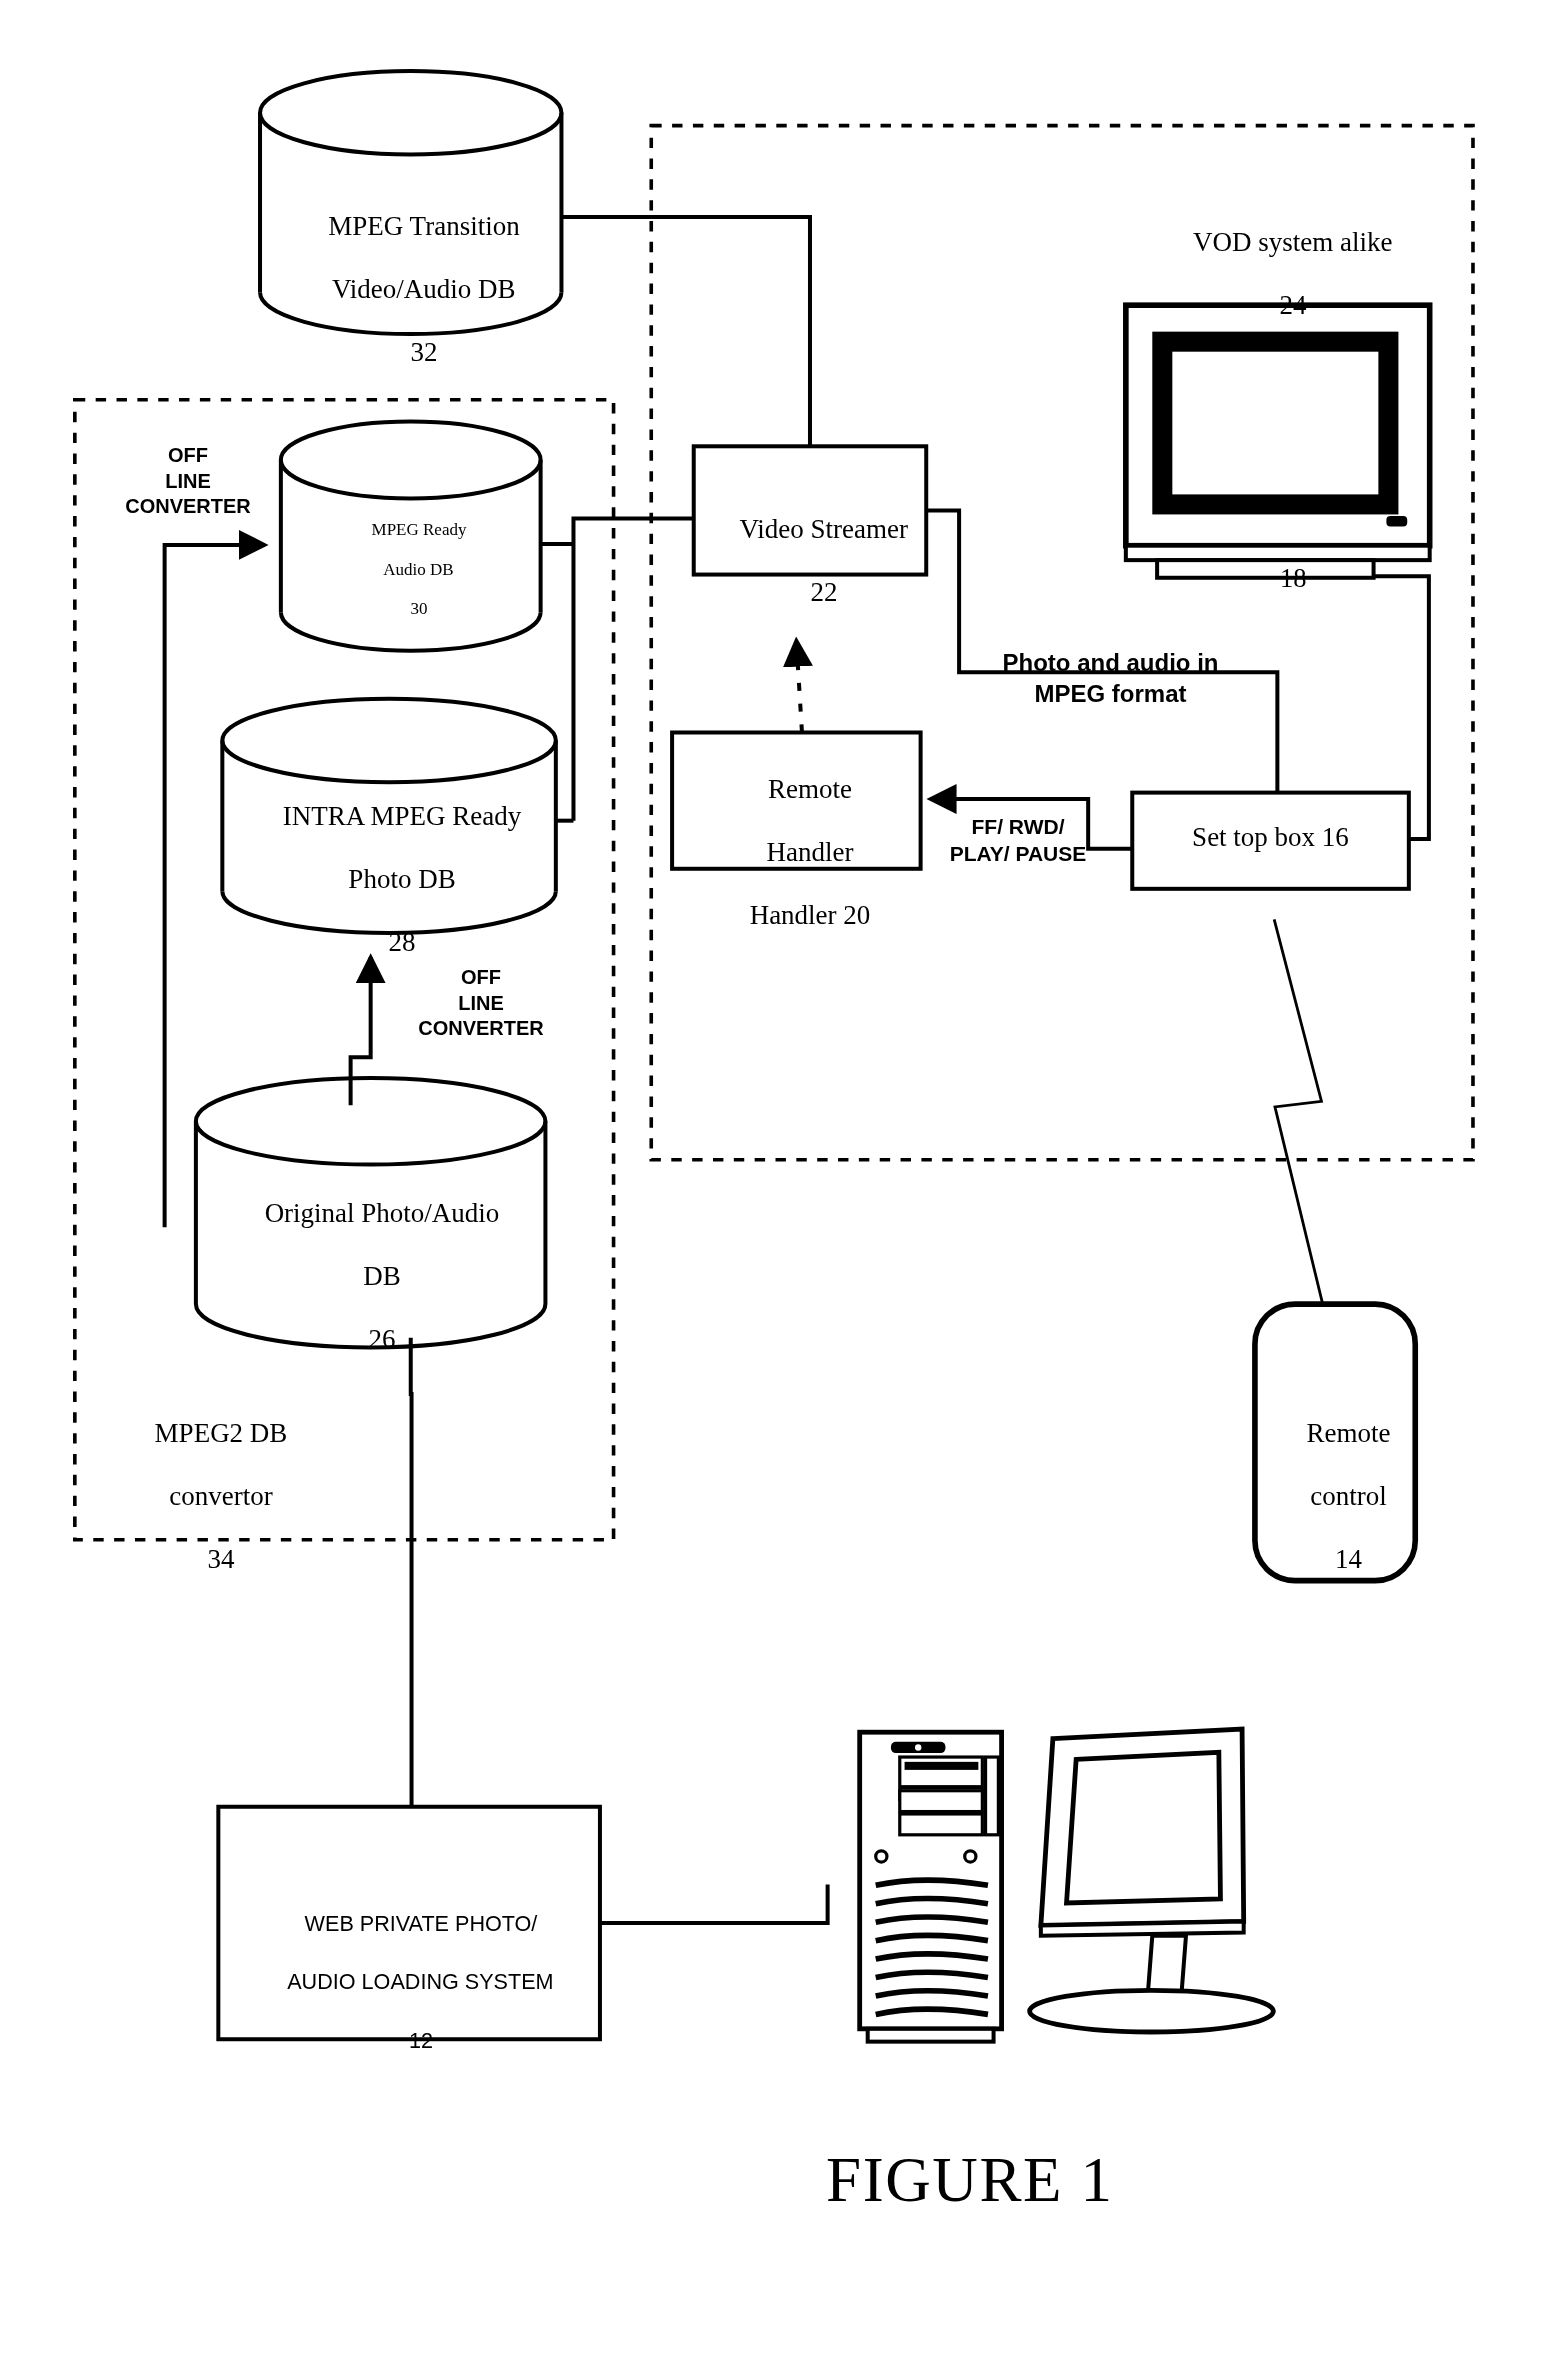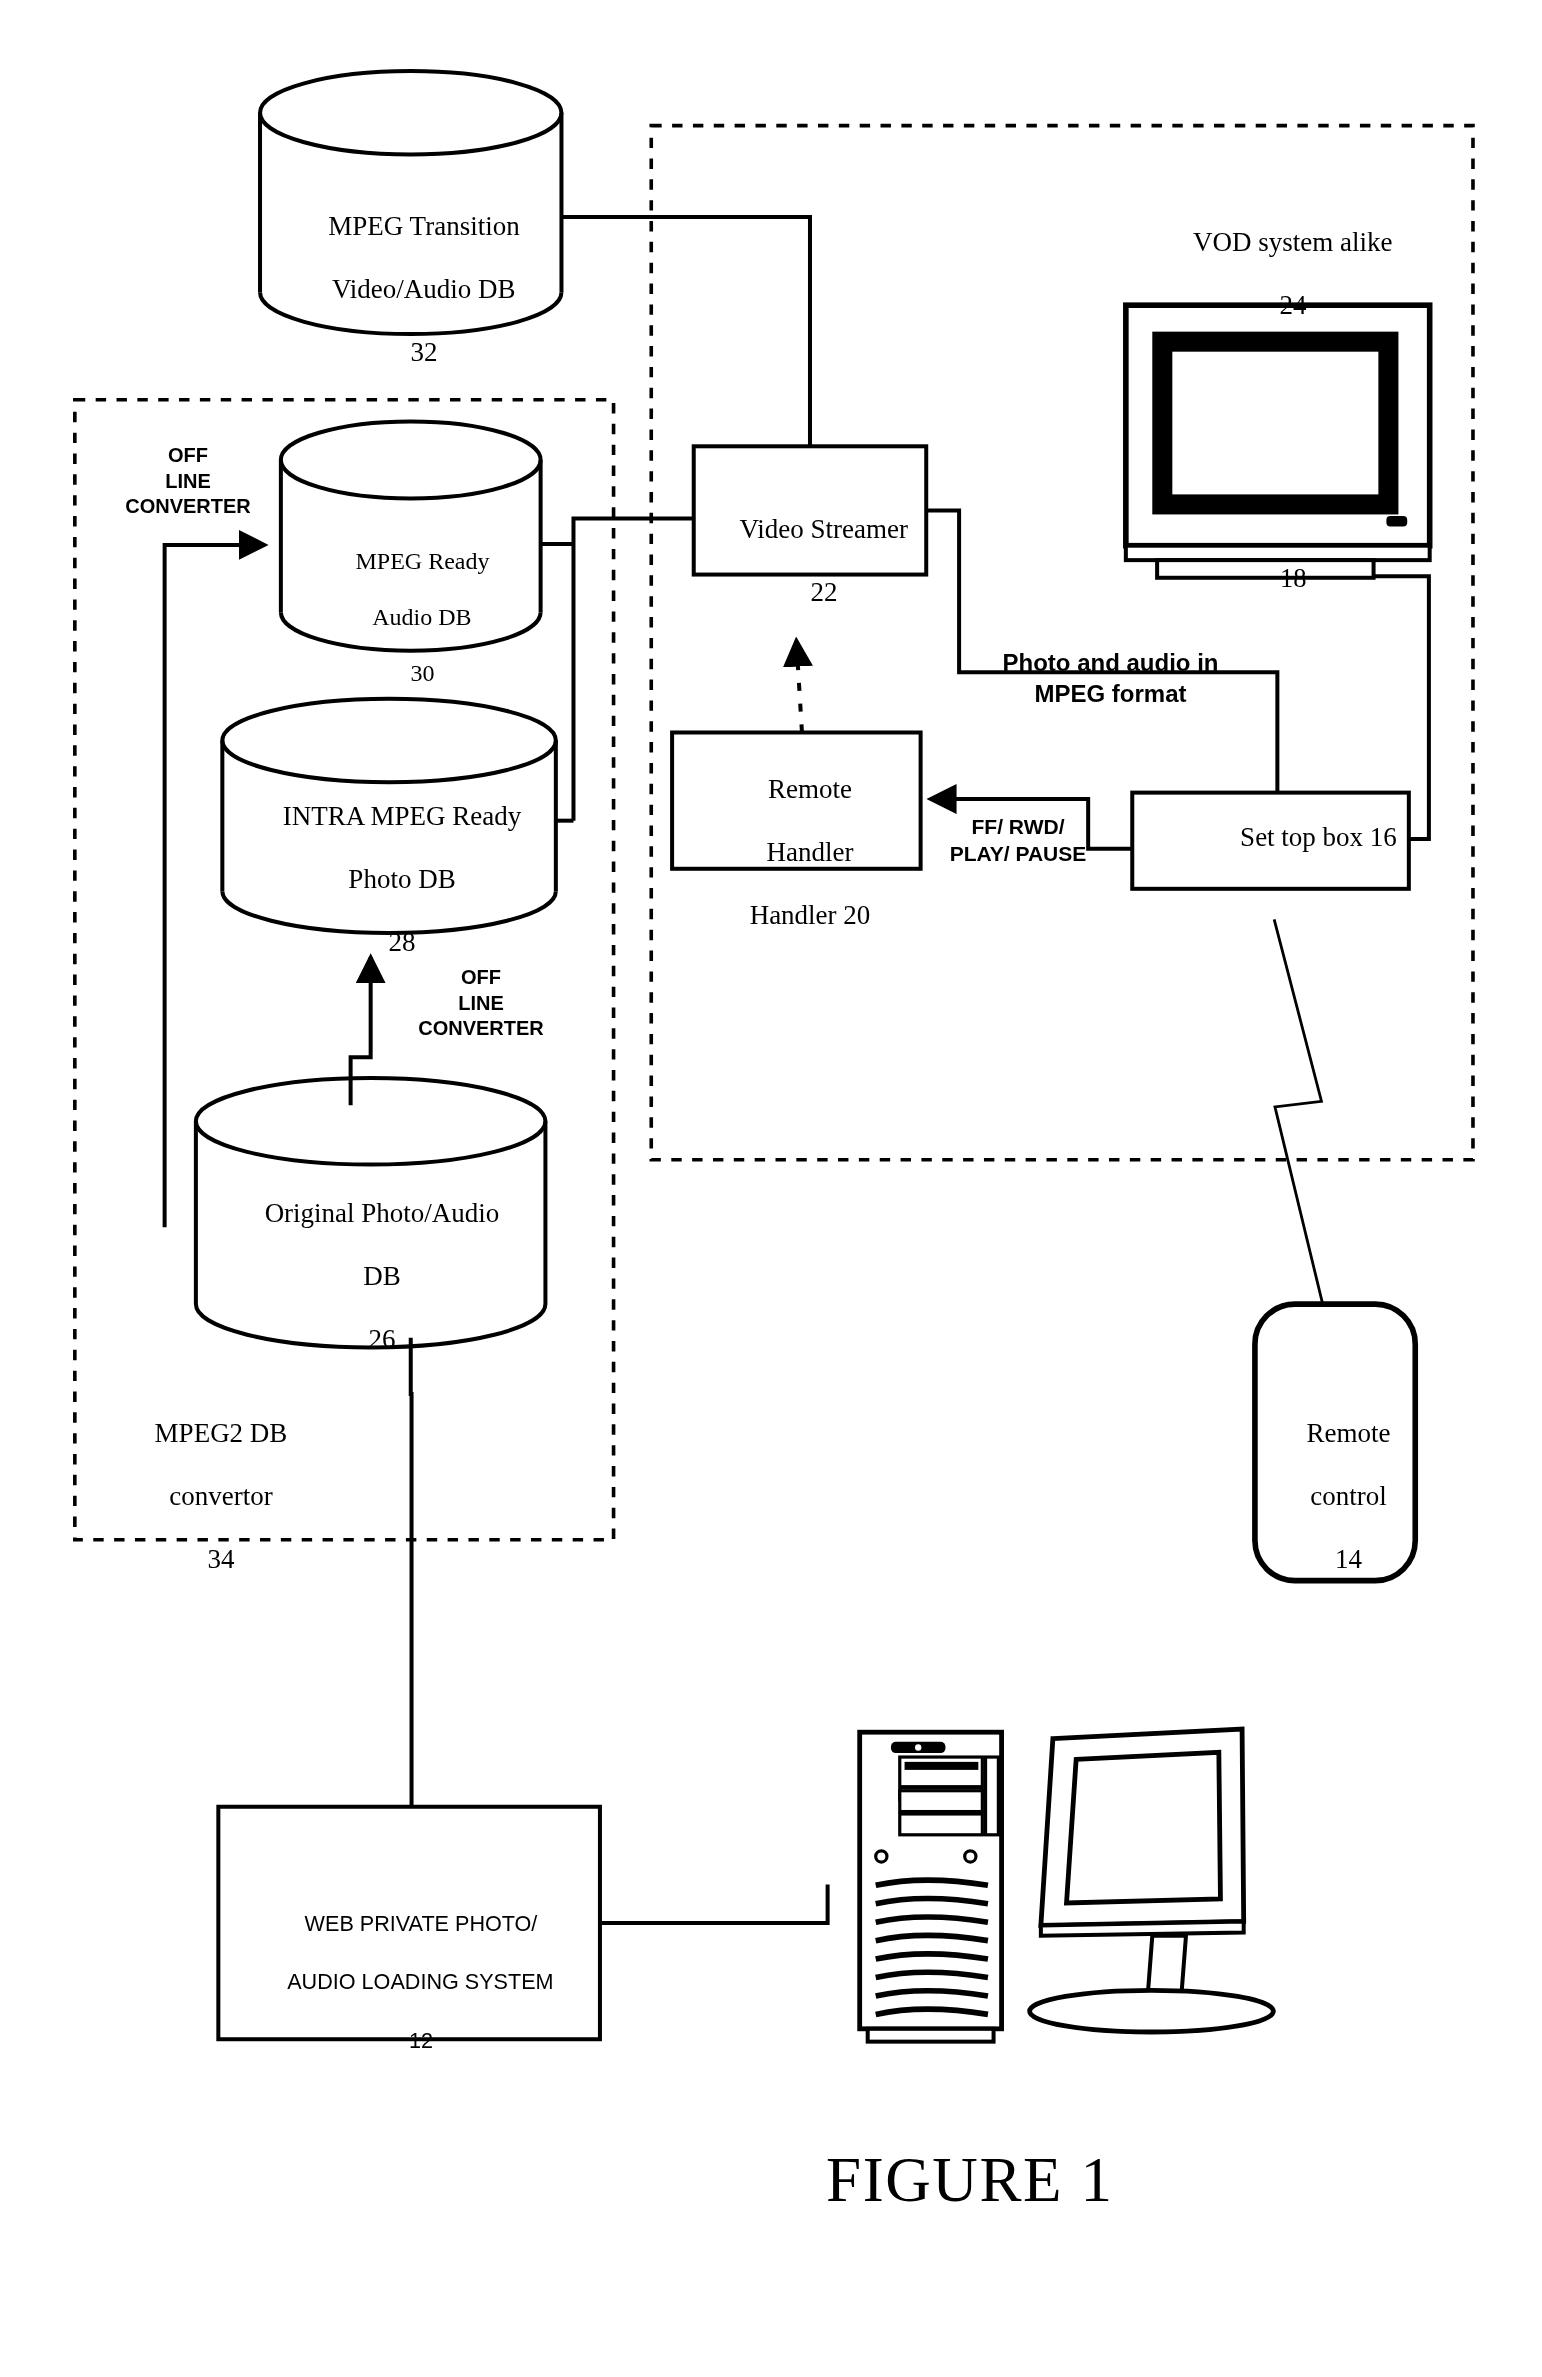--- a/index.html
+++ b/index.html
@@ -142,21 +142,21 @@
 
     </g>
   </svg>
 
   <div class="lbl" style="left:250px;top:156px;width:321px;font-size:27px;">
     <span>MPEG Transition</span><br>
     <span>Video/Audio DB</span><br>
     <span>32</span>
   </div>
 
-  <div class="lbl" style="left:266px;top:496px;width:289px;font-size:24px;">
+  <div class="lbl" style="left:266px;top:477px;width:289px;font-size:17px;">
     <span>MPEG Ready</span><br>
     <span>Audio DB</span><br>
     <span>30</span>
   </div>
 
   <div class="lbl" style="left:212px;top:746px;width:353px;font-size:27px;">
     <span>INTRA MPEG Ready</span><br>
     <span>Photo DB</span><br>
     <span>28</span>
   </div>
@@ -190,21 +190,21 @@
     <span>Video Streamer</span><br>
     <span>22</span>
   </div>
 
   <div class="lbl" style="left:672px;top:719px;width:249px;font-size:27px;">
     <span>Remote</span><br>
     <span>Handler</span><br>
     <span>Handler 20</span>
   </div>
 
-  <div class="lbl" style="left:1132px;top:799px;width:277px;font-size:27px;padding-left:48px;">Set top box 16</div>
+  <div class="lbl" style="left:1132px;top:799px;width:277px;font-size:27px;">Set top box 16</div>
 
   <div class="lbl sans" style="left:910px;top:790px;width:216px;font-size:21px;line-height:1.3;">FF/ RWD/
 PLAY/ PAUSE</div>
 
   <div class="lbl sans" style="left:970px;top:625px;width:281px;font-size:24px;line-height:1.28;">Photo and audio in
 MPEG format</div>
 
   <div class="lbl" style="left:1280px;top:540px;width:48px;font-size:26.5px;text-align:left;">18</div>
 
   <div class="lbl" style="left:1255px;top:1363px;width:160px;font-size:27px;">

